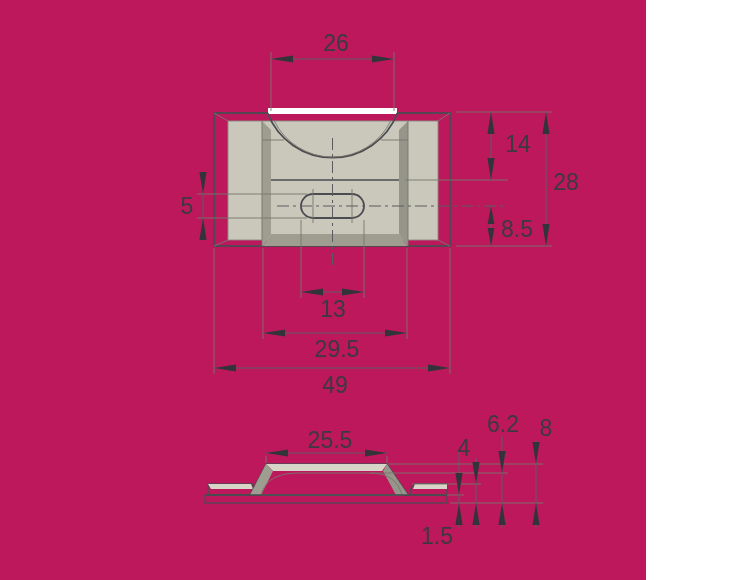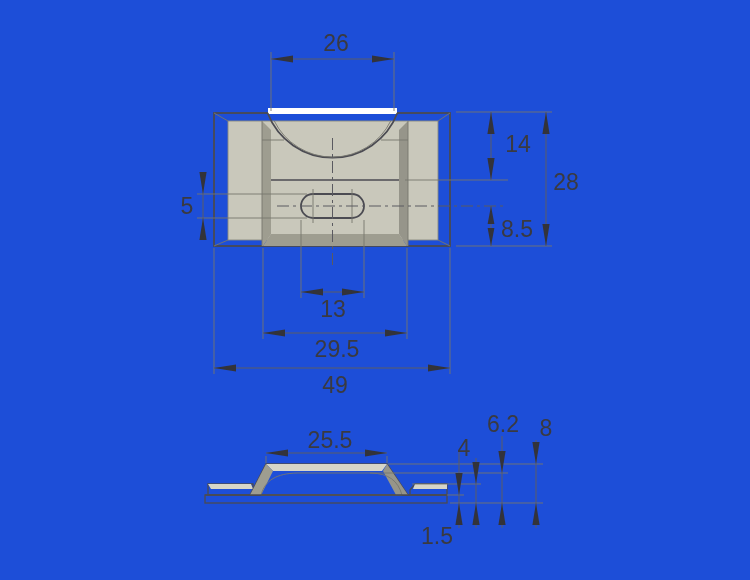--- a/index.html
+++ b/index.html
@@ -1,16 +1,16 @@
 <!DOCTYPE html>
 <html><head>
 <meta charset="utf-8">
 <style>
   html,body{margin:0;padding:0;background:#ffffff;}
-  .stage{width:750px;height:580px;position:relative;background:#1d4ed8;overflow:hidden;}
+  .stage{width:646px;height:580px;position:relative;background:#be185d;overflow:hidden;}
   svg text{font-family:"Liberation Sans","DejaVu Sans",sans-serif;font-size:23px;fill:#3a3a40;}
   .ol   {stroke:#4b4b52;stroke-width:1.8;fill:none;}
   .ol2  {stroke:#4b4b52;stroke-width:1.3;fill:none;}
   .thin {stroke:#77776e;stroke-width:0.9;fill:none;}
   .dim  {stroke:#5d5d64;stroke-width:1;fill:none;}
   .arrow{fill:#33333a;stroke:none;}
   .cl   {stroke:#5a5a60;stroke-width:1;fill:none;stroke-dasharray:12 4 3 4;}
 </style>
 </head>
 <body>

